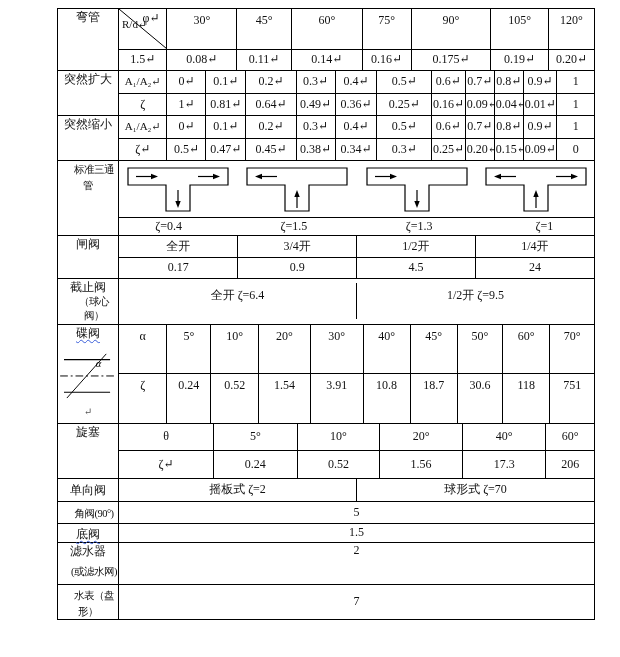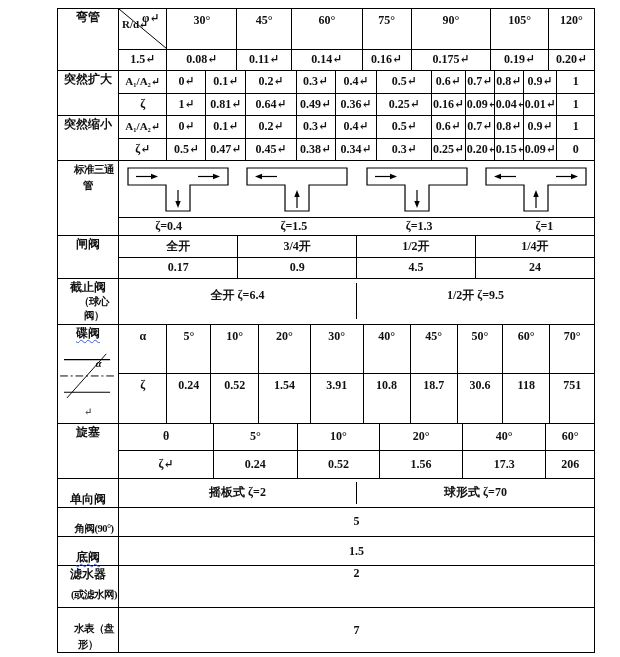--- a/index.html
+++ b/index.html
@@ -1,21 +1,21 @@
 <!DOCTYPE html>
 <html><head>
 <meta charset="utf-8">
 <style>
   html,body{margin:0;padding:0;}
   body{width:620px;height:657px;background:#fdfdfd;font-family:"Liberation Serif","DejaVu Serif","DejaVu Sans",serif;color:#111;}
-  .sheet{position:relative;width:620px;height:657px;background:#ffffff;overflow:hidden;font-weight:bold;}
+  .sheet{position:relative;width:620px;height:657px;background:#ffffff;overflow:hidden;}
   table.outer{position:absolute;left:57px;top:8px;width:538px;border-collapse:collapse;border:1.5px solid #000;table-layout:fixed;}
   table.outer > tbody > tr > td{border:1px solid #000;padding:0;}
   td.lb{width:61px;text-align:center;font-size:12px;vertical-align:top;padding-top:5px;line-height:1.35;}
-  td.lb.mid{vertical-align:middle;padding-top:12px;}
+  td.lb.mid{vertical-align:middle;padding-top:2px;}
   .sm{font-size:10.5px;letter-spacing:-0.5px;margin-left:12px;}
   .squig{text-decoration:underline;text-decoration-style:wavy;text-decoration-color:#3b5fd9;text-decoration-thickness:1px;text-underline-offset:2px;}
   table.in{width:100%;border-collapse:collapse;border:hidden;table-layout:fixed;}
   table.in td{border:1px solid #000;text-align:center;font-size:12px;vertical-align:middle;overflow:hidden;white-space:nowrap;padding:0 1px;}
   table.in tr.vt td{vertical-align:top;padding-top:4px;}
   td.valcell{text-align:center;font-size:12px;vertical-align:middle;}
   td.vt2{vertical-align:top;padding-top:3px;}
   .diag{position:relative;}
   .diag svg.dline{position:absolute;left:0;top:0;width:100%;height:100%;}
   .diag .phi{position:absolute;top:2px;right:7px;font-size:12px;}

